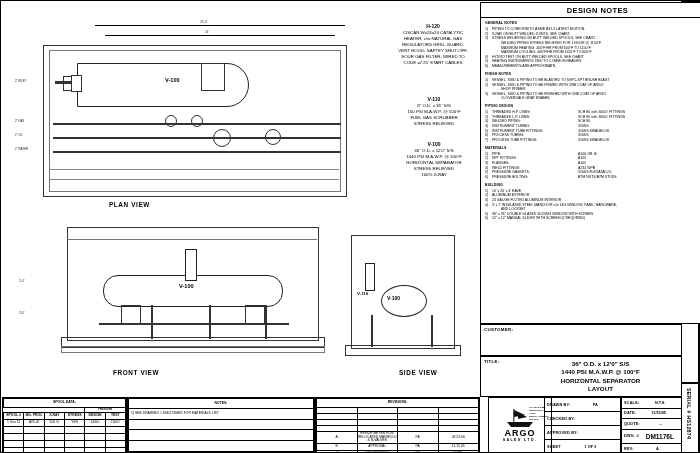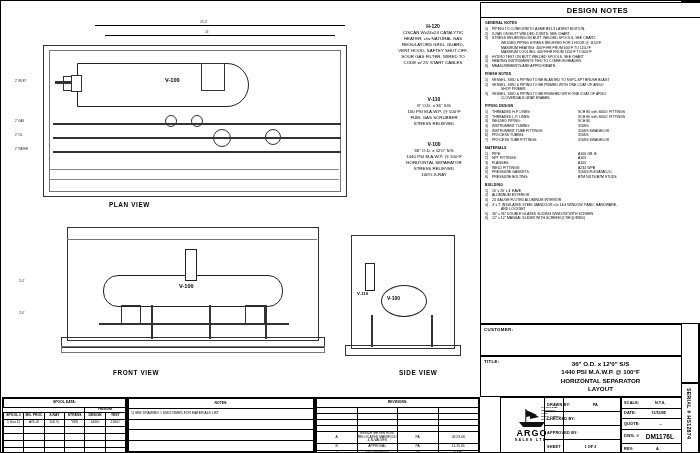--- a/index.html
+++ b/index.html
@@ -43,21 +43,21 @@
               font-size:6.2px;line-height:8.4px;font-weight:bold;}
   
   .tbl{border-collapse:collapse;width:100%;height:100%;table-layout:fixed;}
   .tbl td,.tbl th{border:.6px solid #000;font-size:3.4px;padding:0;
                   text-align:center;font-weight:normal;line-height:1.05;
                   overflow:hidden;}
   .tbl th{font-weight:bold;}
   #spool-box{left:1px;top:396px;width:125px;height:56px;border:1px solid #000;}
   #notes2-box{left:126px;top:396px;width:188px;height:56px;border:1px solid #000;}
   #rev-box{left:314px;top:396px;width:165px;height:56px;border:1px solid #000;}
-  #logo-box{left:499px;top:396px;width:64px;height:56px;border:1px solid #000;
+  #logo-box{left:487px;top:396px;width:64px;height:56px;border:1px solid #000;
             display:flex;flex-direction:column;align-items:center;
             justify-content:center;}
   #sign-box{left:543px;top:396px;width:77px;height:56px;border:1px solid #000;}
   #num-box{left:620px;top:396px;width:61px;height:56px;border:1px solid #000;}
   .kv{display:flex;align-items:center;height:14px;border-bottom:.6px solid #000;
       font-size:3.8px;padding-left:2px;box-sizing:border-box;}
   .kv:last-child{border-bottom:none;}
   .kv .k{font-weight:bold;letter-spacing:.2px;}
   .kv .v{flex:1;text-align:center;font-weight:bold;}
   .big{font-size:6.5px;}

